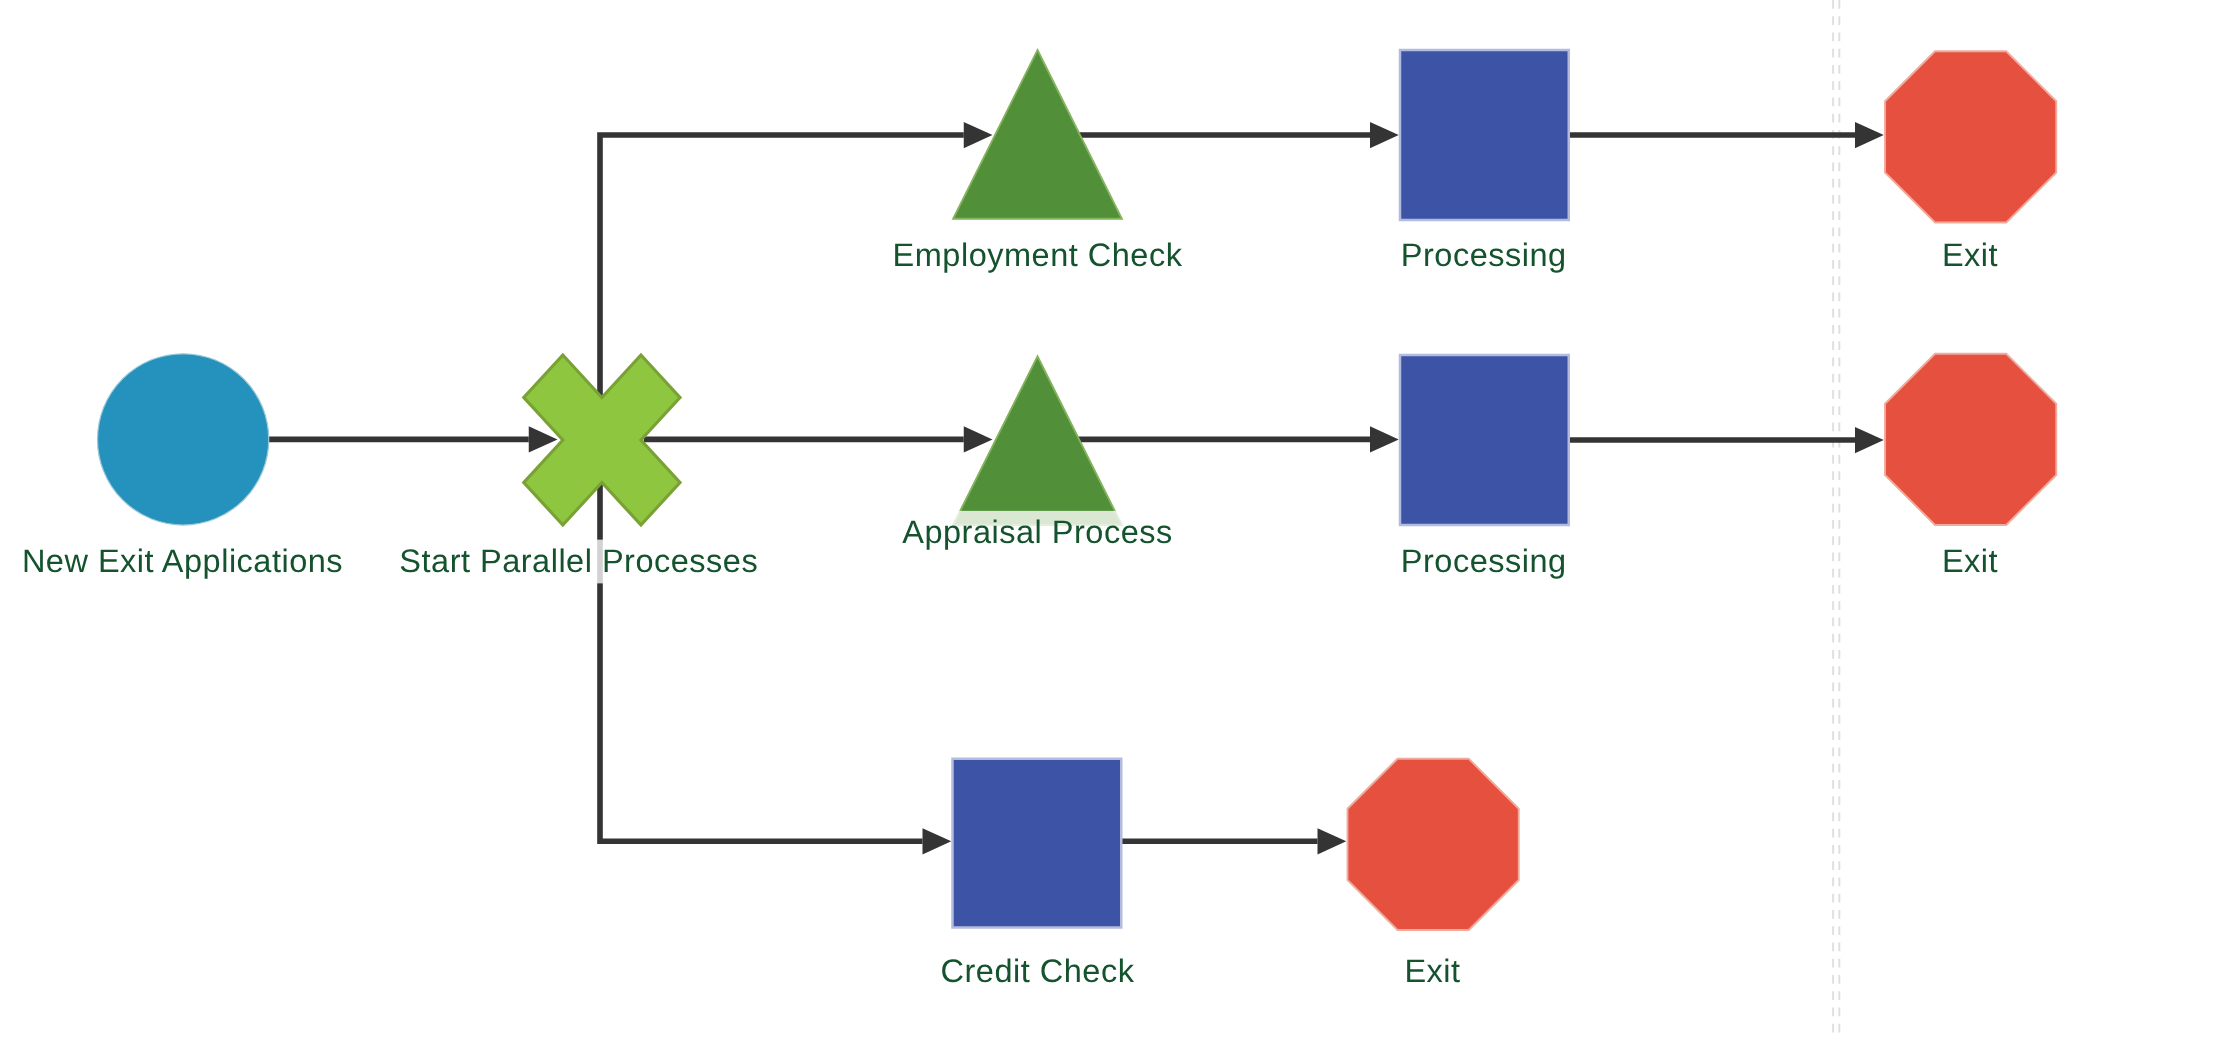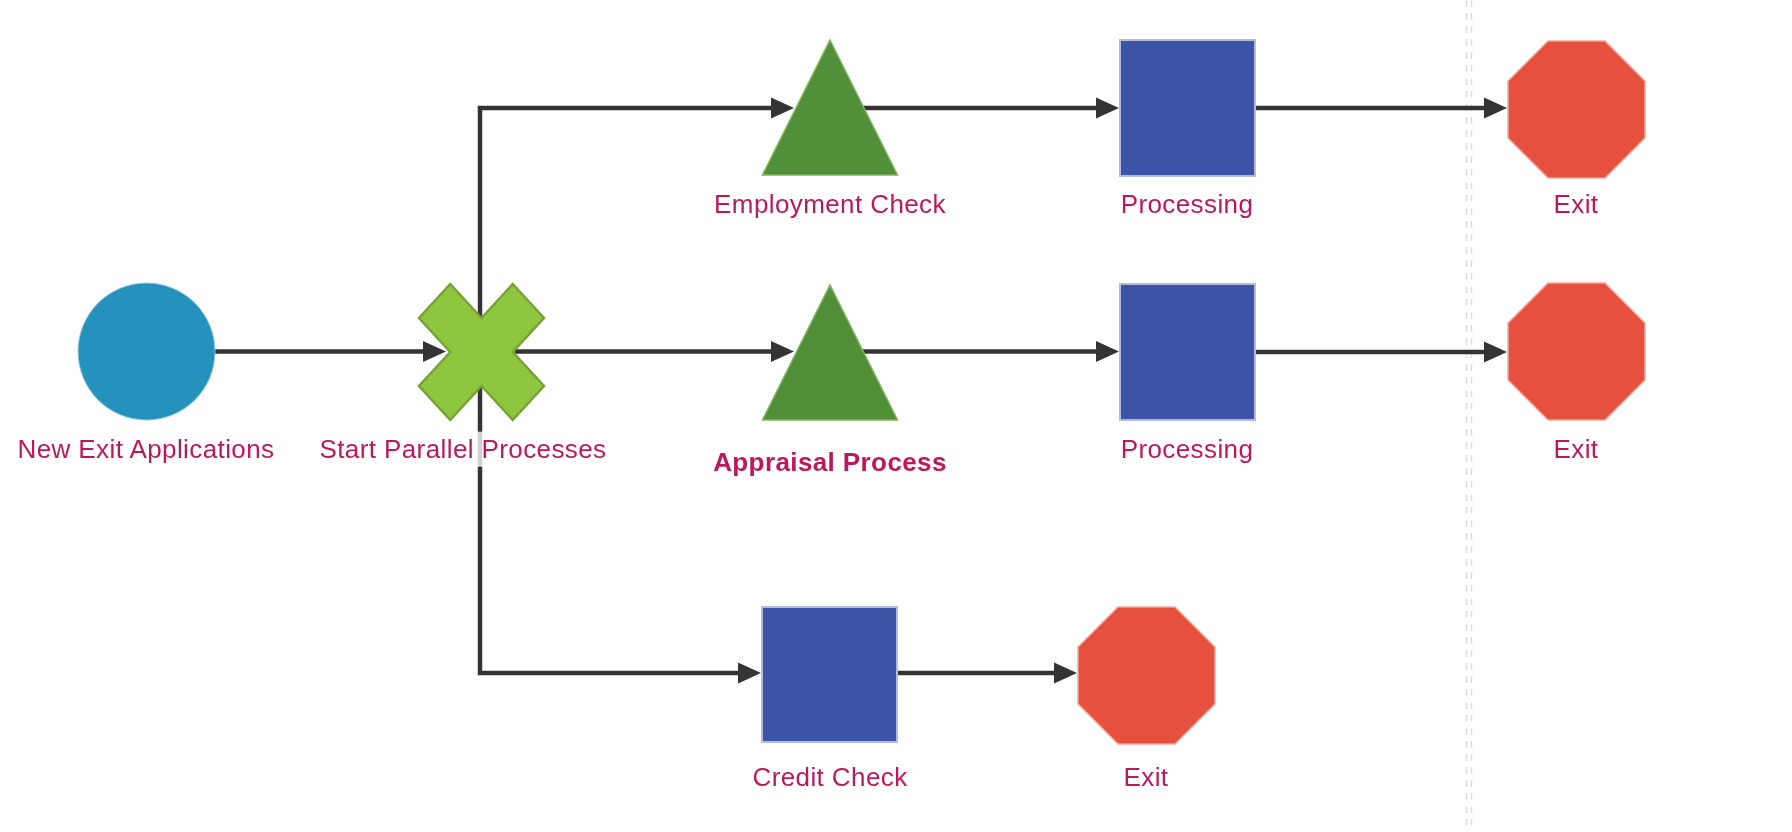--- a/index.html
+++ b/index.html
@@ -18,21 +18,21 @@
     position: absolute;
     left: 0; top: 0;
   }
   .node-label {
     position: absolute;
     transform: translate(-50%, -50%);
     white-space: nowrap;
     font-size: 26px;
     font-weight: 500;
     letter-spacing: 0.4px;
-    color: #be185d;
+    color: #14532d;
     background: rgba(255,255,255,0.78);
     padding: 3px 8px;
     text-align: center;
     line-height: 1.1;
   }
 </style>
 </head>
 <body>
 
 <div class="canvas">
@@ -87,19 +87,19 @@
     <polygon points="1548,283 1605,283 1645,323 1645,380 1605,420 1548,420 1508,380 1508,323" stroke-width="1.5" fill="#e5513e" stroke="#f0ab9f"></polygon>
 
     <polygon points="1118,607 1175,607 1215,647 1215,704 1175,744 1118,744 1078,704 1078,647" stroke-width="1.5" fill="#e5513e" stroke="#f0ab9f"></polygon>
   </svg>
 
   <div class="node-label" style="left:146px;  top:449px;">New Exit Applications</div>
   <div class="node-label" style="left:463px;  top:449px;">Start Parallel Processes</div>
   <div class="node-label" style="left:830px;  top:204px;">Employment Check</div>
   <div class="node-label" style="left:1187px; top:204px;">Processing</div>
   <div class="node-label" style="left:1576px; top:204px;">Exit</div>
-  <div class="node-label" style="left:830px;  top:462px;font-weight:bold;">Appraisal Process</div>
+  <div class="node-label" style="left:830px;  top:426px;">Appraisal Process</div>
   <div class="node-label" style="left:1187px; top:449px;">Processing</div>
   <div class="node-label" style="left:1576px; top:449px;">Exit</div>
   <div class="node-label" style="left:830px;  top:777px;text-align:right;">Credit Check</div>
   <div class="node-label" style="left:1146px; top:777px;">Exit</div>
 
 </div>
 
 </body></html>

